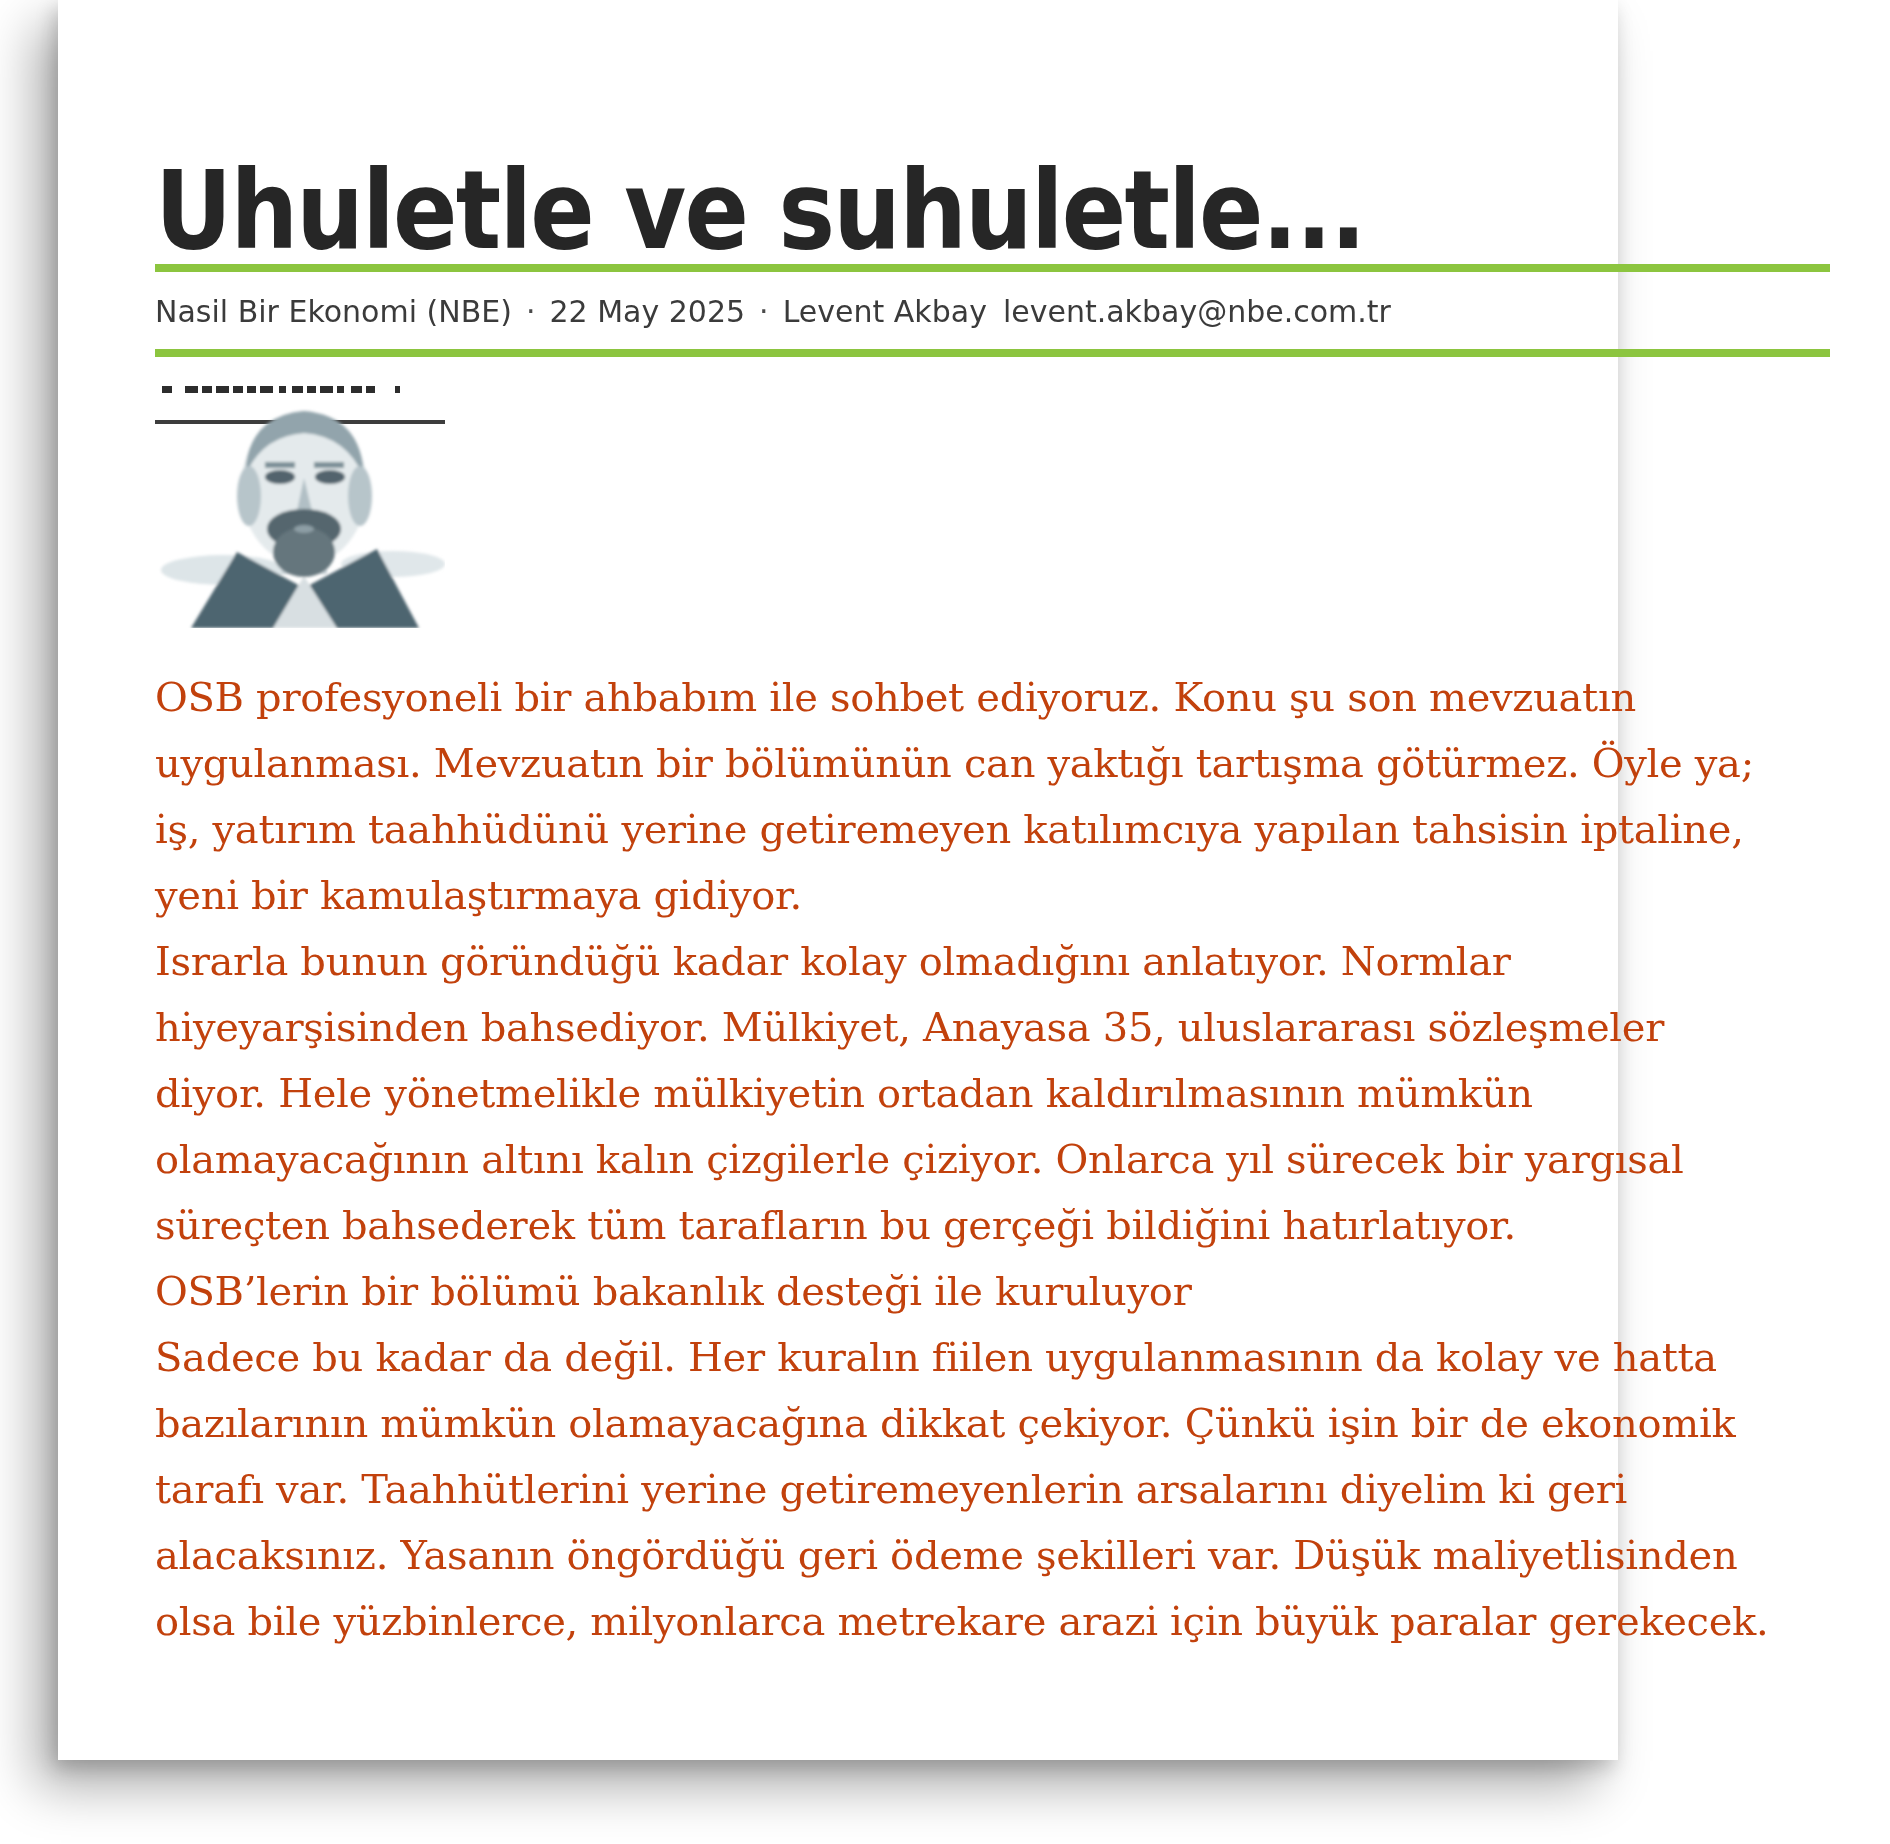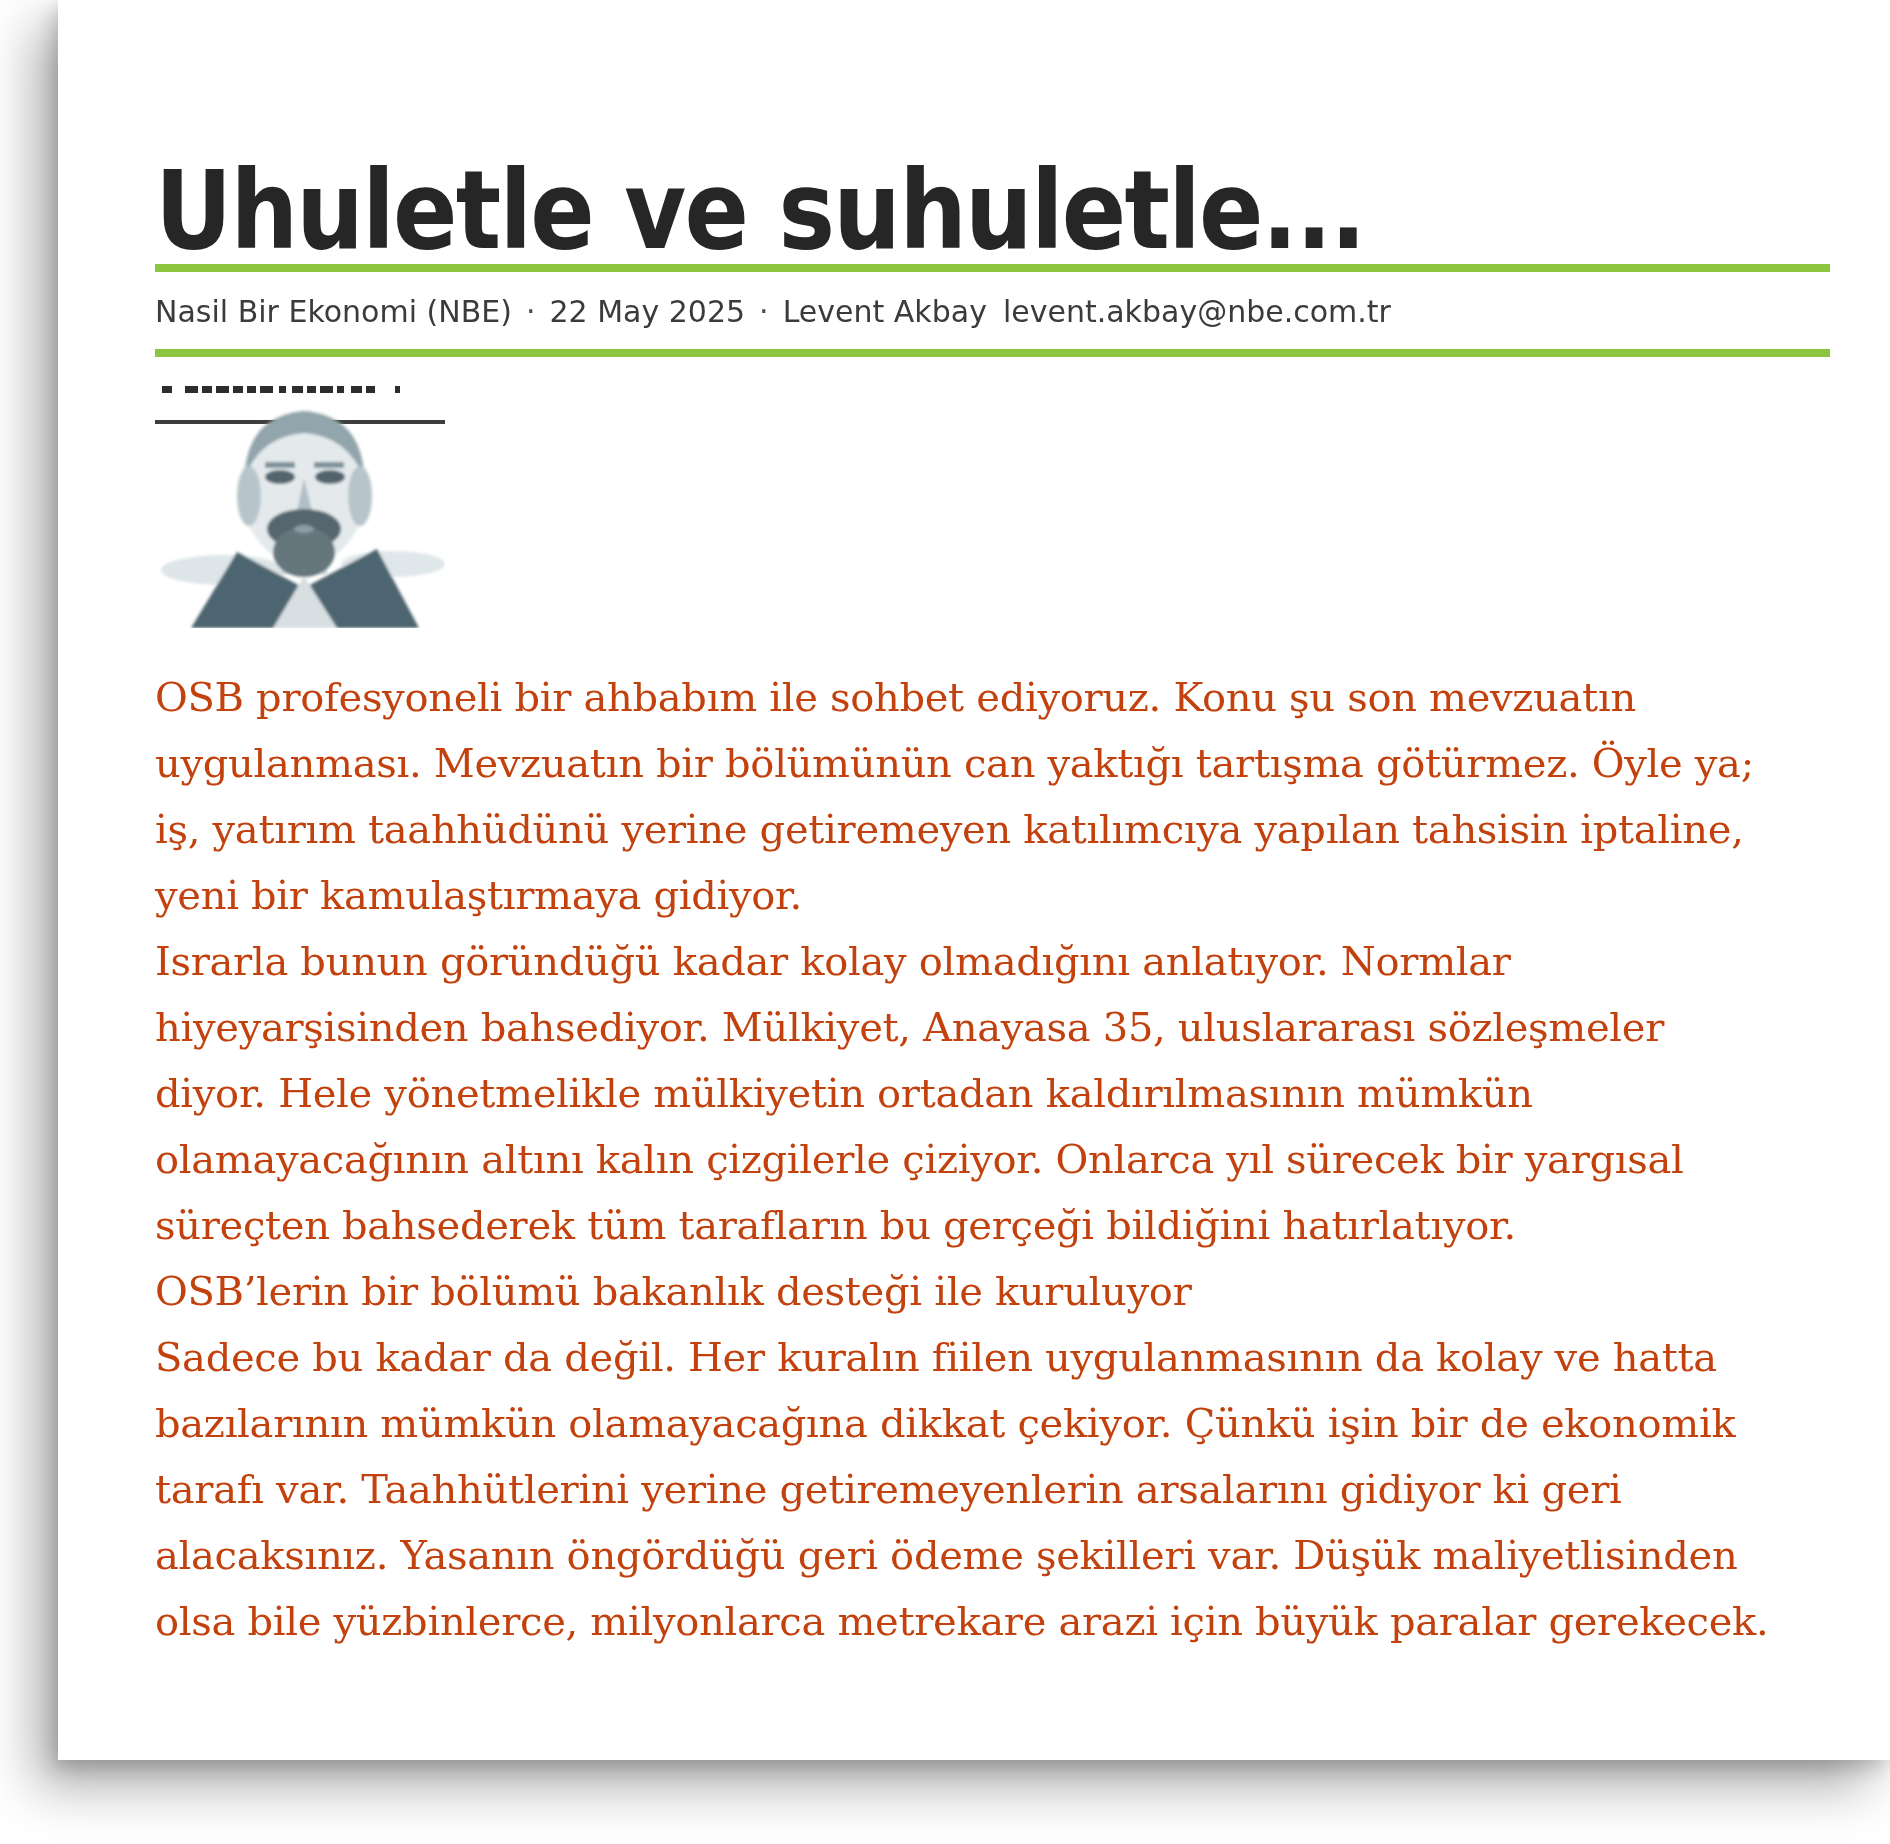--- a/index.html
+++ b/index.html
@@ -9,21 +9,21 @@
     width: 1890px;
     height: 1844px;
     overflow: hidden;
     position: relative;
     font-family: "DejaVu Sans", sans-serif;
   }
   .page {
     position: absolute;
     left: 58px;
     top: 0;
-    width: 1832px;
+    width: 1560px;
     height: 1760px;
     background: #ffffff;
     box-shadow: -22px 26px 50px rgba(0,0,0,0.33), -4px 8px 18px rgba(0,0,0,0.18);
   }
   .title {
     position: absolute;
     left: 97px;
     top: 82px;
     font-family: "DejaVu Sans", "Liberation Sans", sans-serif;
     font-weight: bold;
@@ -150,18 +150,18 @@
     <div class="line">iş, yatırım taahhüdünü yerine getiremeyen katılımcıya yapılan tahsisin iptaline,</div>
     <div class="line">yeni bir kamulaştırmaya gidiyor.</div>
     <div class="line">Israrla bunun göründüğü kadar kolay olmadığını anlatıyor. Normlar</div>
     <div class="line">hiyeyarşisinden bahsediyor. Mülkiyet, Anayasa 35, uluslararası sözleşmeler</div>
     <div class="line">diyor. Hele yönetmelikle mülkiyetin ortadan kaldırılmasının mümkün</div>
     <div class="line">olamayacağının altını kalın çizgilerle çiziyor. Onlarca yıl sürecek bir yargısal</div>
     <div class="line">süreçten bahsederek tüm tarafların bu gerçeği bildiğini hatırlatıyor.</div>
     <div class="line">OSB’lerin bir bölümü bakanlık desteği ile kuruluyor</div>
     <div class="line">Sadece bu kadar da değil. Her kuralın fiilen uygulanmasının da kolay ve hatta</div>
     <div class="line">bazılarının mümkün olamayacağına dikkat çekiyor. Çünkü işin bir de ekonomik</div>
-    <div class="line">tarafı var. Taahhütlerini yerine getiremeyenlerin arsalarını gidiyor ki geri</div>
+    <div class="line">tarafı var. Taahhütlerini yerine getiremeyenlerin arsalarını diyelim ki geri</div>
     <div class="line">alacaksınız. Yasanın öngördüğü geri ödeme şekilleri var. Düşük maliyetlisinden</div>
     <div class="line">olsa bile yüzbinlerce, milyonlarca metrekare arazi için büyük paralar gerekecek.</div>
   </div>
 
 </div>
 
 </body></html>

